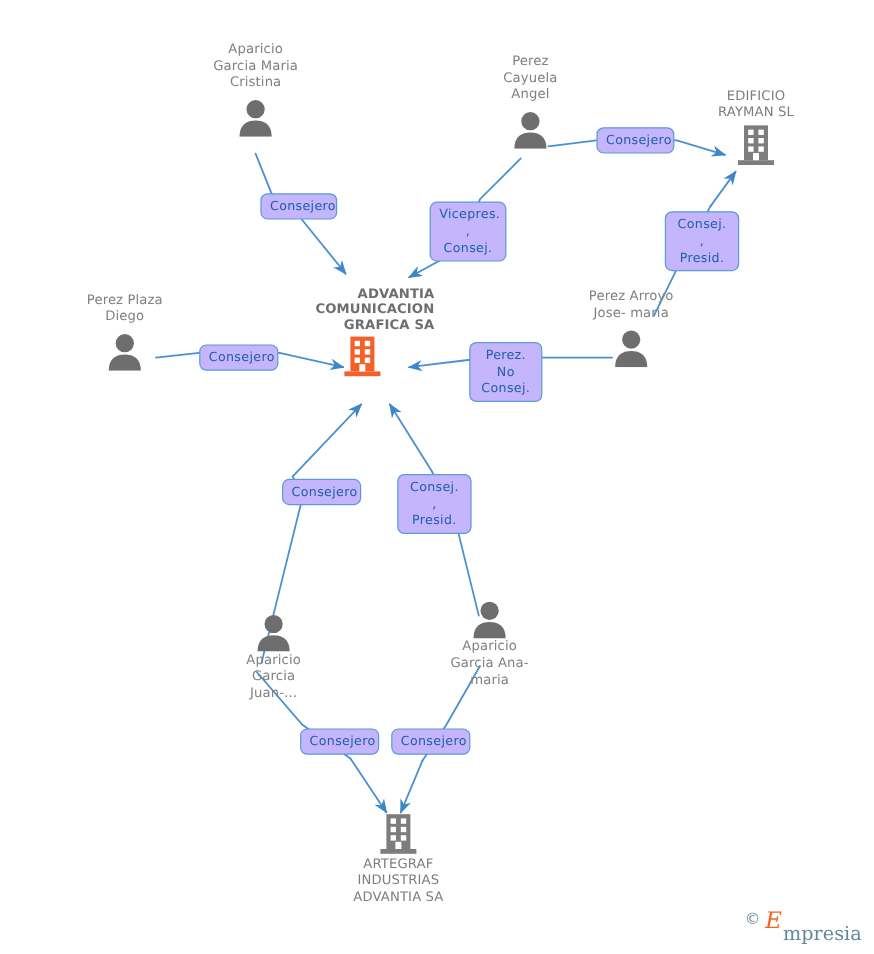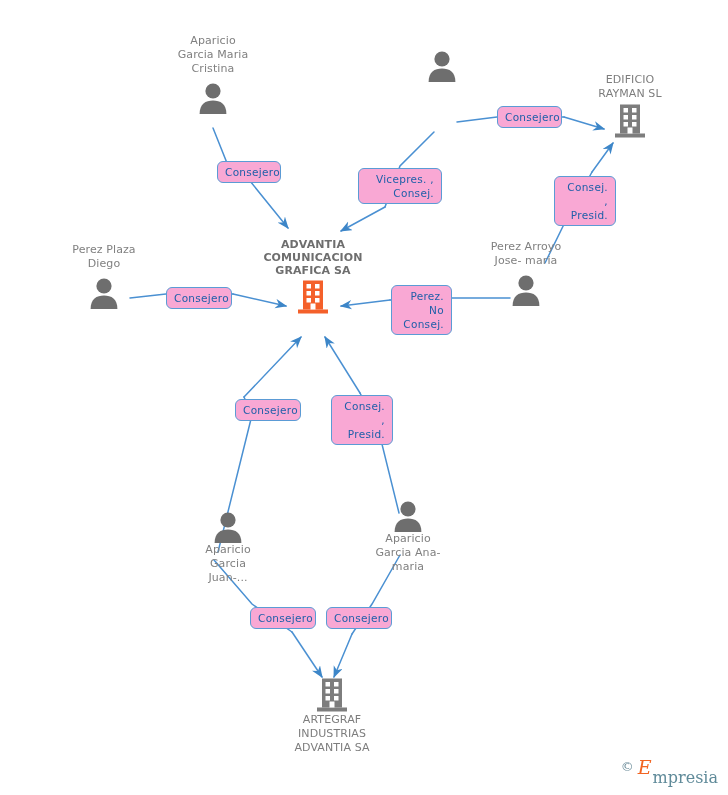--- a/index.html
+++ b/index.html
@@ -47,27 +47,27 @@
     line-height: 13px;
   }
   .icon-wrap {
     height: 38px;
     display: flex;
     align-items: flex-end;
     justify-content: center;
   }
   .edge-label {
     position: absolute;
-    background: #f9a8d4;
+    background: #c4b5fd;
     border: 1.6px solid #5b9bd5;
     border-radius: 6px;
     color: #1f5fa9;
     font-size: 10.5px;
     line-height: 14px;
-    text-align: right;
+    text-align: center;
     padding: 3px 7px;
     white-space: pre-line;
     box-sizing: border-box;
     letter-spacing: 0.3px;
   }
   .watermark {
     position: absolute;
     right: 10px;
     bottom: 8px;
     font-size: 16px;
@@ -134,20 +134,23 @@
 Cristina</div>
     <div class="icon-wrap">
       <svg width="30" height="33" viewBox="0 0 30 33">
         <circle cx="15" cy="10" r="7.6" fill="#6e6e6e"></circle>
         <path d="M1.6,33 C1.6,22.8 7.6,19.4 15,19.4 C22.4,19.4 28.4,22.8 28.4,33 Z" fill="#6e6e6e"></path>
       </svg>
     </div>
   </div>
 
   <div class="node person" style="left:382px; top:44px;">
+    <div class="nlabel">Perez
+Cayuela
+Angel</div>
     <div class="icon-wrap">
       <svg width="30" height="33" viewBox="0 0 30 33">
         <circle cx="15" cy="10" r="7.6" fill="#6e6e6e"></circle>
         <path d="M1.6,33 C1.6,22.8 7.6,19.4 15,19.4 C22.4,19.4 28.4,22.8 28.4,33 Z" fill="#6e6e6e"></path>
       </svg>
     </div>
   </div>
 
   <div class="node company" style="left:570px; top:73px;">
     <div class="nlabel">EDIFICIO
@@ -171,21 +174,21 @@
     <div class="nlabel">Perez Plaza
 Diego</div>
     <div class="icon-wrap">
       <svg width="30" height="33" viewBox="0 0 30 33">
         <circle cx="15" cy="10" r="7.6" fill="#6e6e6e"></circle>
         <path d="M1.6,33 C1.6,22.8 7.6,19.4 15,19.4 C22.4,19.4 28.4,22.8 28.4,33 Z" fill="#6e6e6e"></path>
       </svg>
     </div>
   </div>
 
-  <div class="node focus" style="left:253px; top:238px;">
+  <div class="node focus" style="left:242px; top:238px;text-align:right;">
     <div class="nlabel">ADVANTIA
 COMUNICACION
 GRAFICA SA</div>
     <div class="icon-wrap">
       <svg width="34" height="36" viewBox="0 0 34 36">
         <rect x="7" y="1.5" width="20" height="29" fill="#f4602a"></rect>
         <rect x="2" y="30.5" width="30" height="4" fill="#f4602a"></rect>
         <rect x="10.5" y="5" width="4.5" height="4.5" fill="#ffffff"></rect>
         <rect x="19" y="5" width="4.5" height="4.5" fill="#ffffff"></rect>
         <rect x="10.5" y="12" width="4.5" height="4.5" fill="#ffffff"></rect>
@@ -246,21 +249,21 @@
         <rect x="14.5" y="24.5" width="5" height="6" fill="#ffffff"></rect>
       </svg>
     </div>
     <div class="nlabel">ARTEGRAF
 INDUSTRIAS
 ADVANTIA SA</div>
   </div>
 
   <div id="edge-labels">
       <div class="edge-label" style="left: 217px; top: 161px; width: 64px;">Consejero</div>
-      <div class="edge-label" style="left: 358px; top: 168px; width: 84px;">Vicepres. ,
+      <div class="edge-label" style="left: 358px; top: 168px; width: 64px;">Vicepres. ,
 Consej.</div>
       <div class="edge-label" style="left: 497px; top: 106px; width: 65px;">Consejero</div>
       <div class="edge-label" style="left: 554px; top: 176px; width: 62px;">Consej. ,
 Presid.</div>
       <div class="edge-label" style="left: 166px; top: 287px; width: 66px;">Consejero</div>
       <div class="edge-label" style="left: 391px; top: 285px; width: 61px;">Perez.  No
 Consej.</div>
       <div class="edge-label" style="left: 235px; top: 399px; width: 66px;">Consejero</div>
       <div class="edge-label" style="left: 331px; top: 395px; width: 62px;">Consej. ,
 Presid.</div>

